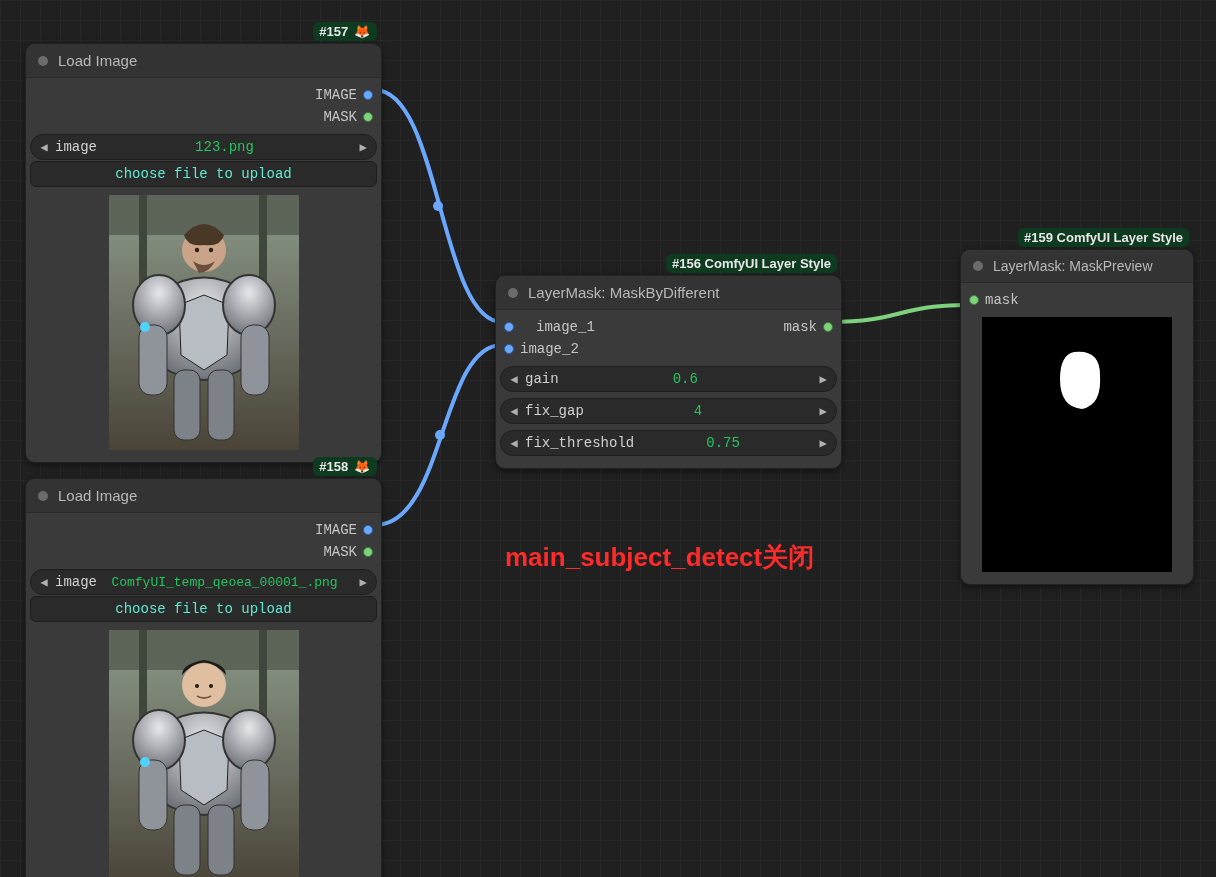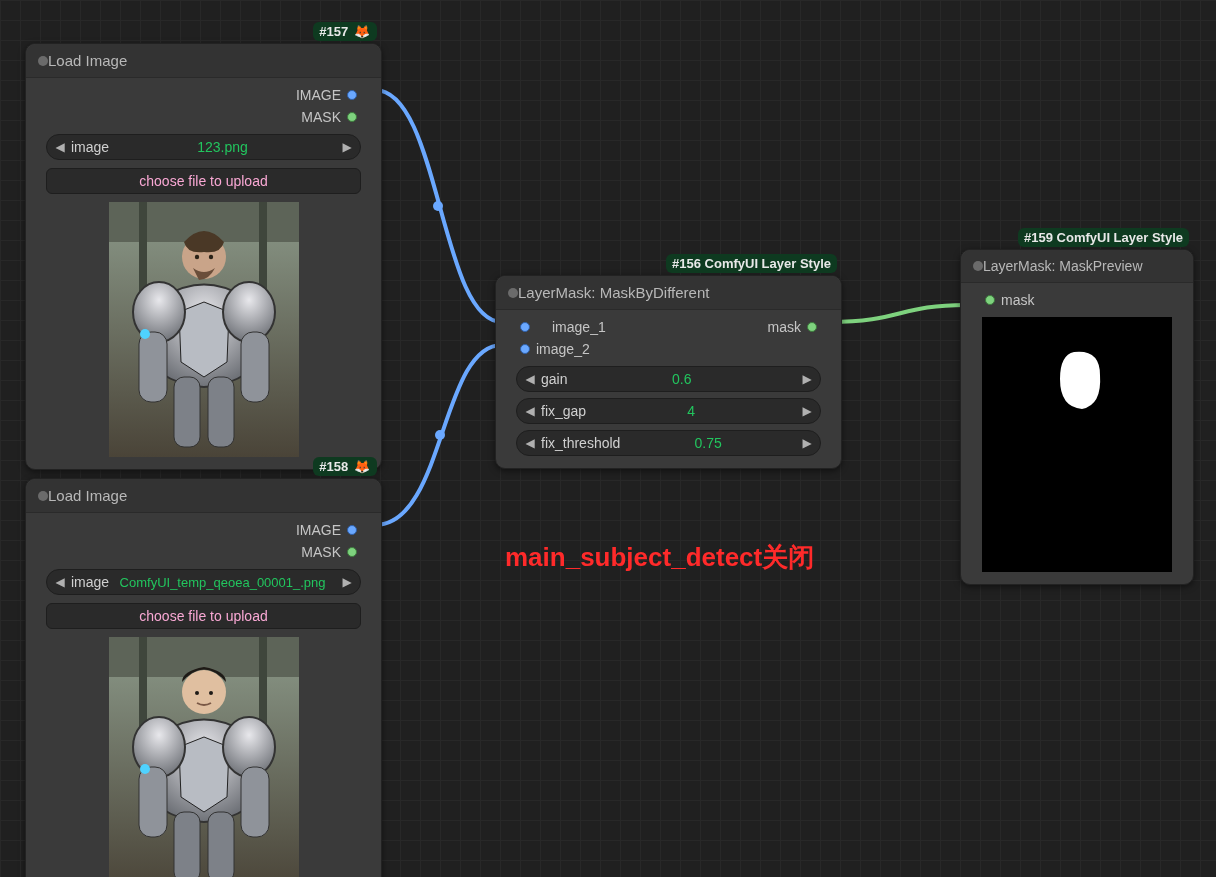--- a/index.html
+++ b/index.html
@@ -40,33 +40,33 @@
     color: #e8e8e8;
     font-size: 13px;
     font-weight: bold;
     padding: 2px 6px;
     border-radius: 6px;
     white-space: nowrap;
     margin-left: 32px;
   }
   .fox { margin-left: 3px; }
   .titlebar {
-    display: flex; align-items: center; 
+    display: flex; align-items: center; gap: 10px;
     padding: 8px 12px;
     background: #333;
     border-top-left-radius: 10px; border-top-right-radius: 10px;
     border-bottom: 1px solid #2a2a2a;
   }
   .titlebar .dot {
     width: 10px; height: 10px; border-radius: 50%;
     background: #6b6b6b;
     flex-shrink: 0;
   }
   .titlebar .title { color: #b8b8b8; font-size: 15px; }
-  .node-body { padding: 6px 20px 12px; }
+  .node-body { padding: 6px 4px 12px; font-family: Liberation Mono, monospace; }
   .io-row {
     display: flex; justify-content: flex-end; align-items: center;
     gap: 6px; font-size: 14px; height: 22px; position: relative;
     padding-right: 4px;
   }
   .io-row.left { justify-content: flex-start; padding-left: 4px; padding-right: 0; }
   .io-row.split { justify-content: space-between; padding: 0 4px; }
   .port {
     width: 10px; height: 10px; border-radius: 50%;
     flex-shrink: 0;
@@ -96,22 +96,22 @@
   .toggle-pill::after {
     content: ""; position: absolute; top: 1px; left: 2px;
     width: 12px; height: 12px; border-radius: 50%; background: #888;
   }
   .button-widget {
     display: flex; align-items: center; justify-content: center;
     background: #2a2a2a;
     border: 1px solid #1e1e1e;
     border-radius: 6px;
     height: 26px;
-    margin-top: 8px;
-    font-size: 14px; color: #f9a8d4;
+    margin-top: 1px;
+    font-size: 14px; color: #5eead4;
   }
   .annotation {
     position: absolute;
     color: #ff2a2a;
     font-size: 26px;
     z-index: 3;
   }
   
   .armor-svg { width: 190px; height: 255px; display: block; margin: 8px auto 0; }
   .mask-svg  { width: 190px; height: 255px; display: block; margin: 6px auto 0; }

